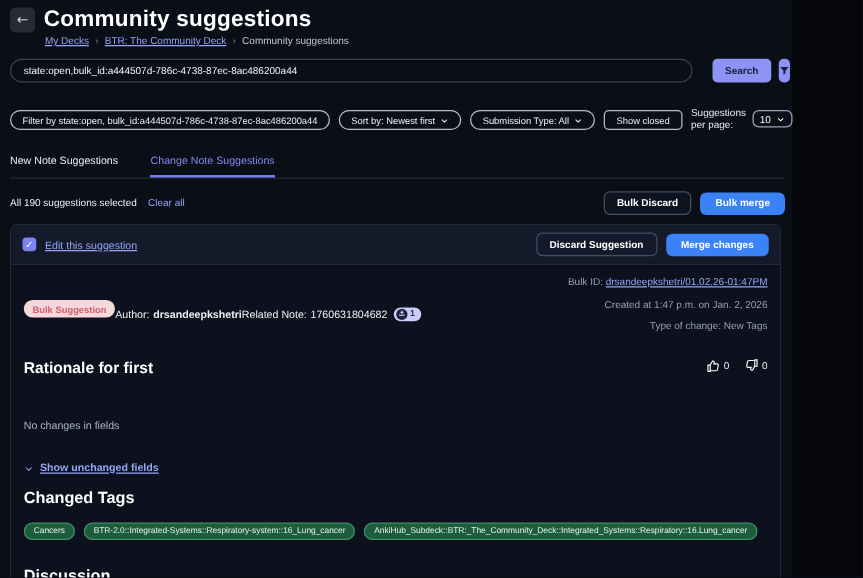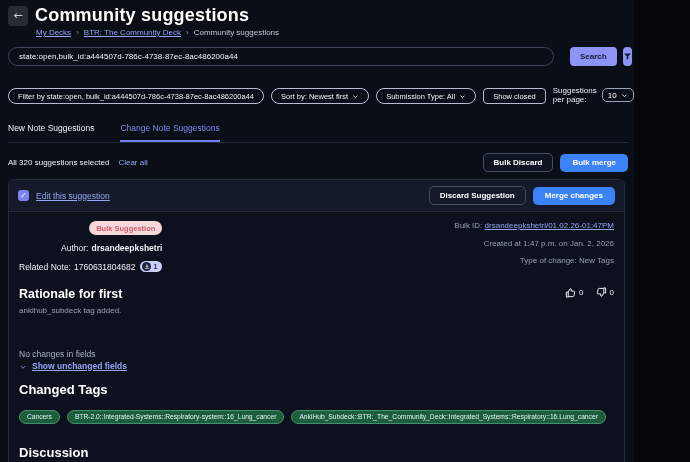--- a/index.html
+++ b/index.html
@@ -85,21 +85,21 @@
   }
   .checkbox {
     width: 11px; height: 11px; background: #7d84f2; border-radius: 3px; color: #fff;
     font-size: 8px; line-height: 11px; text-align: center; cursor: pointer;
   }
   .edit-link { font-size: 8.5px; color: #95a5f8; text-decoration: underline; margin-left: 7px; cursor: pointer; }
   .card-hdr .btn-dark { margin-left: auto; background: #141a29; }
   .card-body { padding: 9px 10px 0 10px; }
 
   .meta { display: flex; }
-  .meta-left { display: flex; flex-direction: column; align-items: flex-end; }
+  .meta-left { display: flex; flex-direction: row; align-items: center; }
   .bulk-badge {
     background: #f6d7da; color: #d05f6c; font-size: 7.5px; font-weight: bold;
     padding: 2.5px 7px; border-radius: 7px;
   }
   .meta-line { font-size: 8.5px; margin-top: 8px; color: #eef0f6; display: flex; align-items: center; }
   .meta-line b { font-weight: bold; margin-left: 3px; }
   .count-badge {
     display: inline-flex; align-items: center; background: #c9cdf8; border-radius: 7px;
     padding: 1px 5px 1px 2px; margin-left: 5px; cursor: pointer;
   }
@@ -112,21 +112,21 @@
   .meta-right > div { margin-bottom: 8.5px; }
   .meta-right a { color: #95a5f8; text-decoration: underline; cursor: pointer; }
 
   .rationale-row { display: flex; align-items: flex-start; margin-top: 13px; }
   .h-md { font-size: 12.5px; font-weight: bold; color: #fff; }
   .votes { margin-left: auto; display: flex; align-items: center; gap: 12px; }
   .vote { display: inline-flex; align-items: center; gap: 3px; cursor: pointer; color: #eef0f6; font-size: 8px; }
   .rationale-text { font-size: 8px; color: #99a2b6; margin-top: 5px; }
 
   .no-changes { margin-top: 34px; font-size: 8.5px; color: #aab2c4; }
-  .show-unchanged { margin-top: 2px; display: flex; align-items: flex-end; gap: 5px; }
+  .show-unchanged { margin-top: 24px; display: flex; align-items: flex-end; gap: 5px; }
   .show-unchanged a { font-size: 8.5px; color: #95a5f8; text-decoration: underline; font-weight: bold; cursor: pointer; }
   .h-lg { font-size: 13px; font-weight: bold; color: #fff; margin-top: 11px; }
   .tags-row { display: flex; gap: 7px; margin-top: 13px; }
   .tag {
     background: #1d5c3d; border: 1px solid #3f916a; color: #e2f7ea; font-size: 6.7px;
     padding: 2.5px 7px; border-radius: 8px; white-space: nowrap;
   }
   .disc-title { margin-top: 21px; }
   svg { display: block; }
 </style>
@@ -190,21 +190,21 @@
       </span>
     </span>
   </div>
 
   <div class="tabs">
     <div class="tab">New Note Suggestions</div>
     <div class="tab active">Change Note Suggestions</div>
   </div>
 
   <div class="sel-row">
-    <span class="sel-text">All 320 suggestions selected</span>
+    <span class="sel-text">All 190 suggestions selected</span>
     <a class="clear-link">Clear all</a>
     <button class="btn-dark">Bulk Discard</button>
     <button class="btn-purple">Bulk merge</button>
   </div>
 
   <div class="card">
     <div class="card-hdr">
       <span class="checkbox">✓</span>
       <a class="edit-link">Edit this suggestion</a>
       <button class="btn-dark">Discard Suggestion</button>
@@ -252,21 +252,20 @@
           <span class="vote">
             <span>
               <svg width="11" height="11" viewBox="0 0 24 24" fill="none" stroke="#fff" stroke-width="2" style="transform:rotate(180deg)">
                 <path d="M7 11v11H3V11h4zm0 0l4-7a2.4 2.4 0 0 1 3 2.3L13.4 9H19a2 2 0 0 1 2 2.3l-1.2 7A3 3 0 0 1 16.8 21H7"></path>
               </svg>
             </span>
             <span>0</span>
           </span>
         </div>
       </div>
-      <div class="rationale-text">ankihub_subdeck tag added.</div>
 
       <div class="no-changes">No changes in fields</div>
 
       <div class="show-unchanged">
         <span>
           <svg width="8" height="8" viewBox="0 0 24 24" fill="none" stroke="#95a5f8" stroke-width="2.5">
               <polyline points="5 9 12 16 19 9"></polyline>
             </svg>
         </span>
         <a>Show unchanged fields</a>

